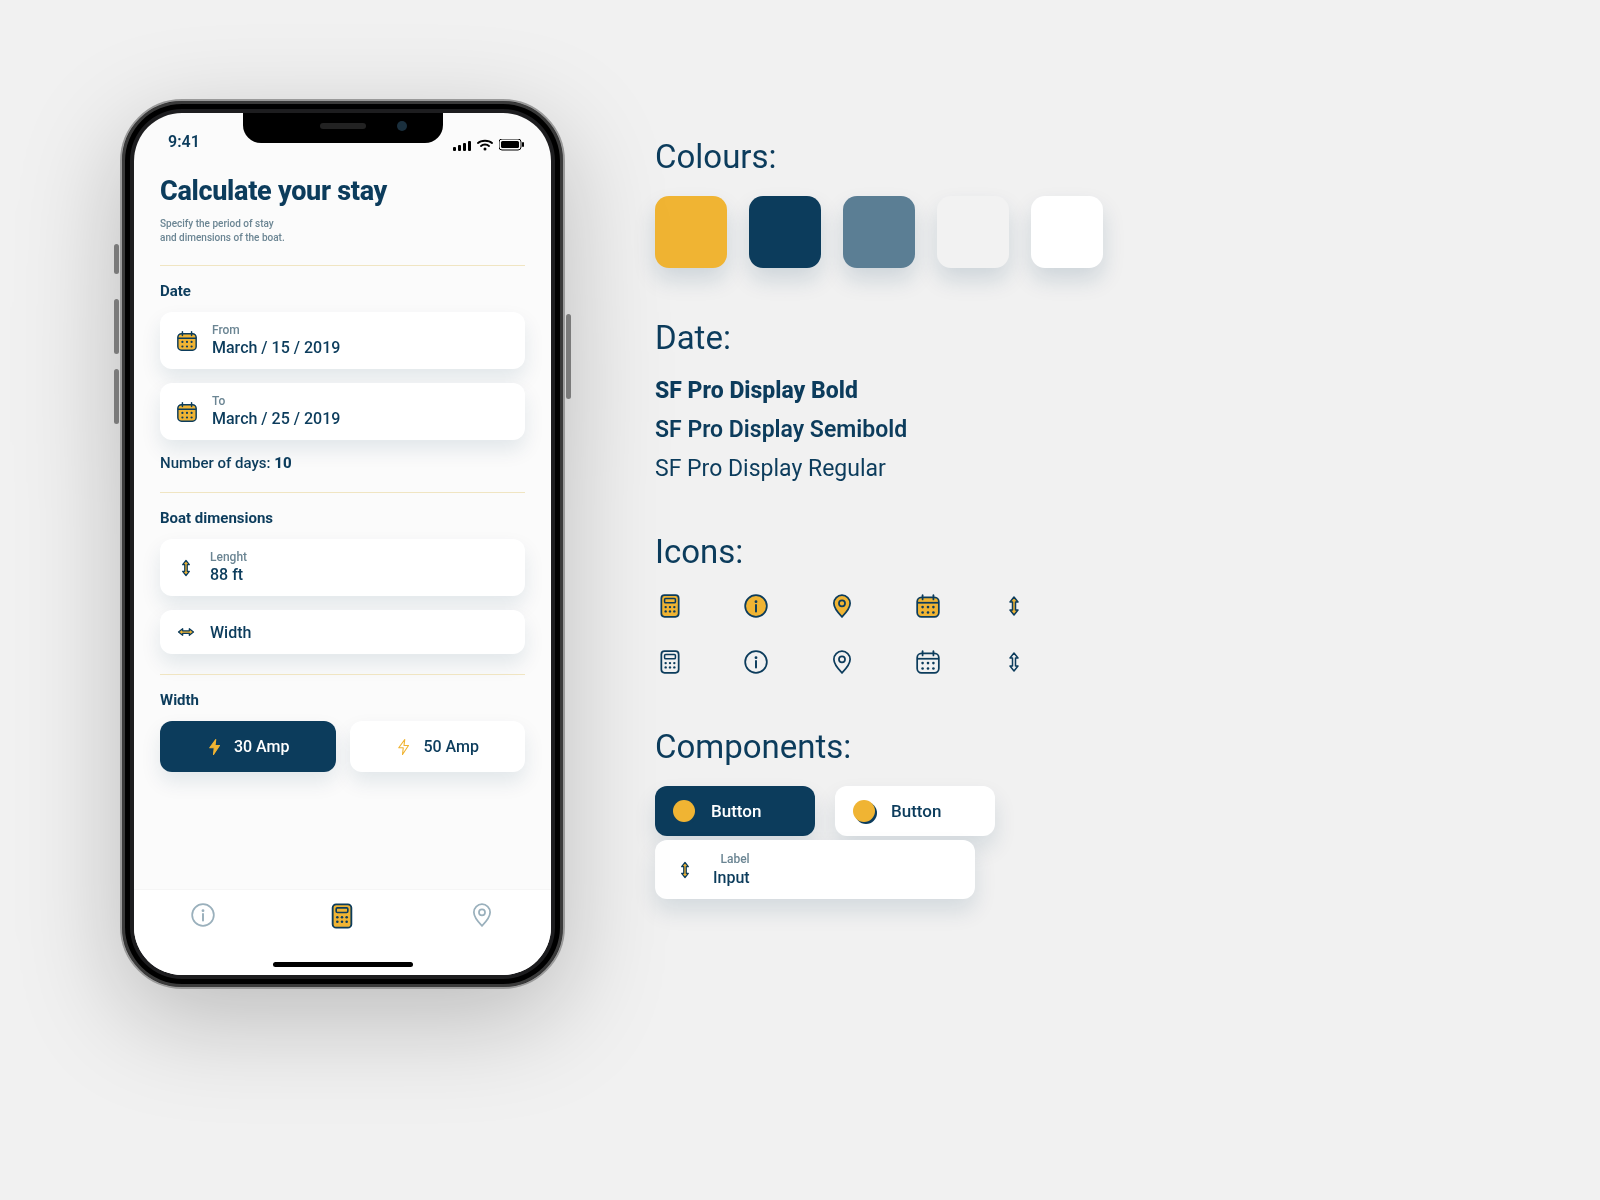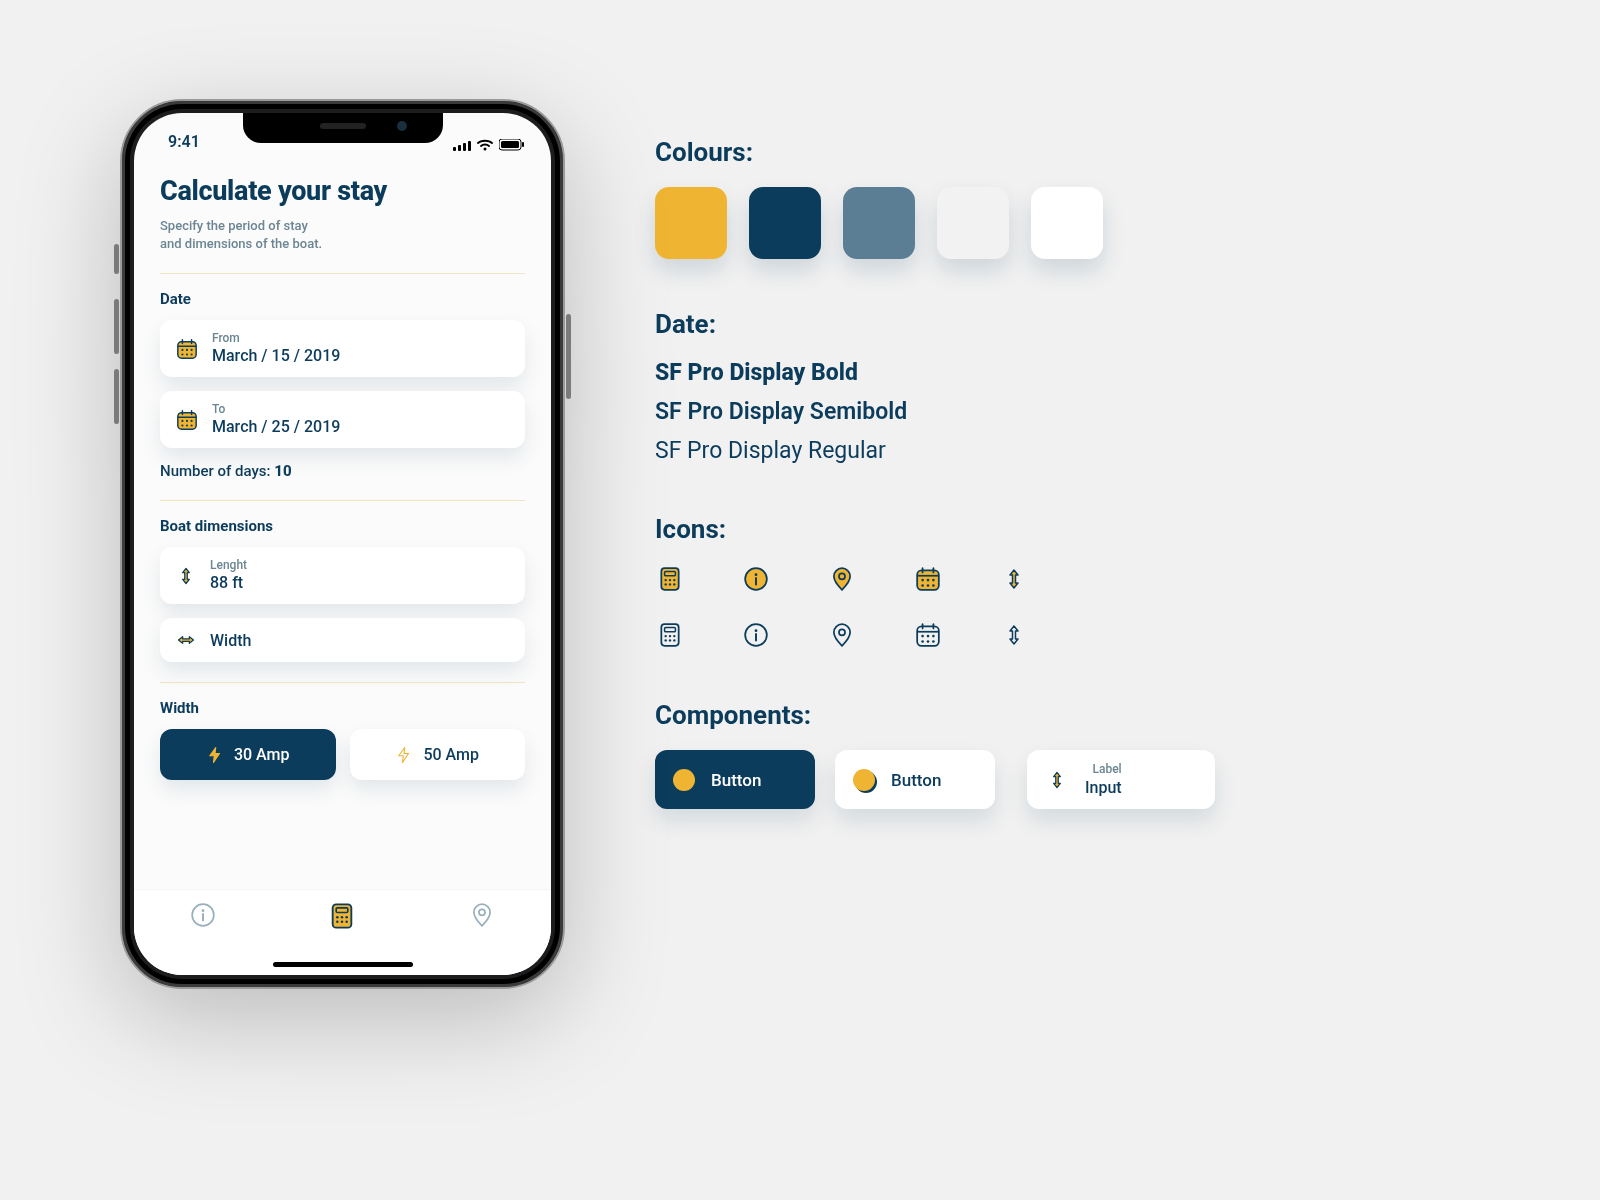--- a/index.html
+++ b/index.html
@@ -95,21 +95,21 @@
   .app {
     position:absolute; inset:0;
     display:flex; flex-direction:column;
   }
   .scroll {
     flex:1 1 auto;
     overflow:hidden;
     padding: 12px 26px 0 26px;
   }
   .title { font-size:27px; font-weight:800; margin: 6px 0 10px; letter-spacing:-.3px; }
-  .subtitle { color: var(--muted); font-size:13px; line-height:1.4; font-weight:500; }
+  .subtitle { color: var(--muted); font-size:10px; line-height:1.4; font-weight:500; }
   .divider { height:1px; background: var(--divider); margin: 20px 0 16px; }
   .section-label { font-size:15px; font-weight:700; margin-bottom:12px; }
 
   .card {
     display:flex; align-items:center; gap:14px;
     background: var(--white);
     border-radius:12px;
     padding: 12px 16px;
     box-shadow: 0 10px 20px rgba(12,60,92,.10);
     margin-bottom: 14px;
@@ -151,36 +151,36 @@
     width:140px; height:5px; border-radius:3px; background:#000;
   }
 
   
   .guide {
     flex:1 1 auto;
     padding-top: 28px;
     max-width: 560px;
   }
   .guide h2 {
-    font-size:26px; font-weight:700; margin:0 0 20px; color:var(--navy);
+    font-size:33px; font-weight:400; margin:0 0 20px; color:var(--navy);
   }
   .swatches { display:flex; gap:22px; margin-bottom: 50px; }
   .swatch {
     width:72px; height:72px; border-radius:14px;
     box-shadow: 0 12px 22px rgba(12,60,92,.15);
   }
   .font-list { display:flex; flex-direction:column; gap:12px; margin-bottom:50px; font-size:23px; }
   .font-bold { font-weight:800; }
   .font-semi { font-weight:600; }
   .font-reg  { font-weight:400; }
 
   .icon-grid { display:grid; grid-template-columns: repeat(5, 56px); gap: 26px 30px; margin-bottom:50px; }
   .icon-cell { width:30px; height:30px; display:flex; align-items:center; justify-content:center; }
 
-  .components { display:flex; flex-direction:row; gap:32px; }
+  .components { display:flex; flex-direction:column; gap:4px; }
   .comp-buttons { display:flex; gap:20px; }
   .comp-btn {
     display:flex; align-items:center; gap:16px;
     border-radius:12px; padding:14px 30px 14px 18px;
     font-size:17px; font-weight:500;
     box-shadow: 0 12px 22px rgba(12,60,92,.12);
     min-width:160px;
   }
   .comp-btn.primary { background:var(--navy); color:var(--white); }
   .comp-btn.secondary { background:var(--white); color:var(--navy); }

